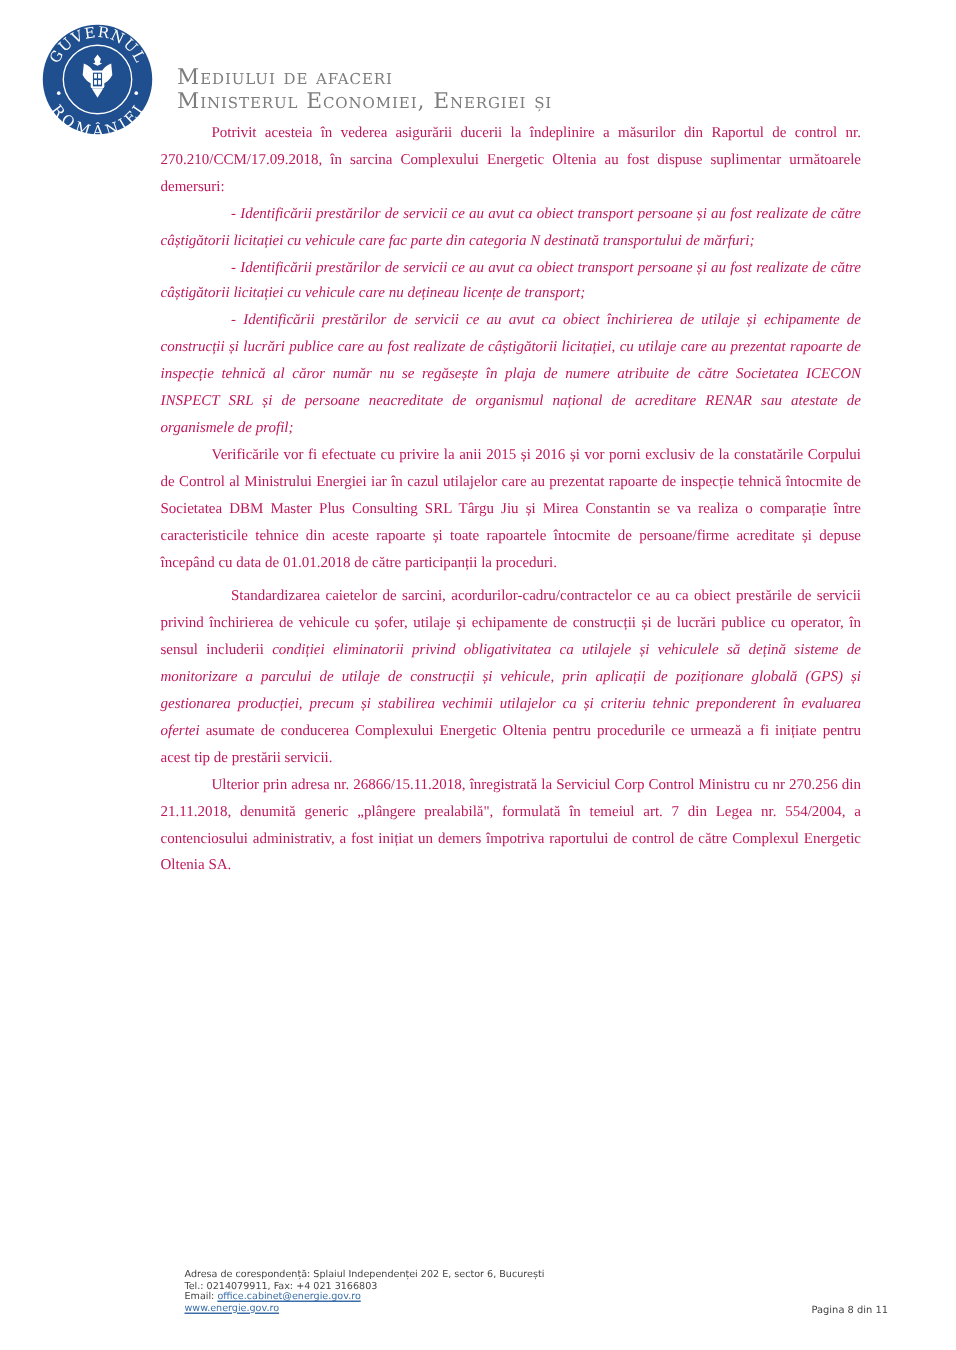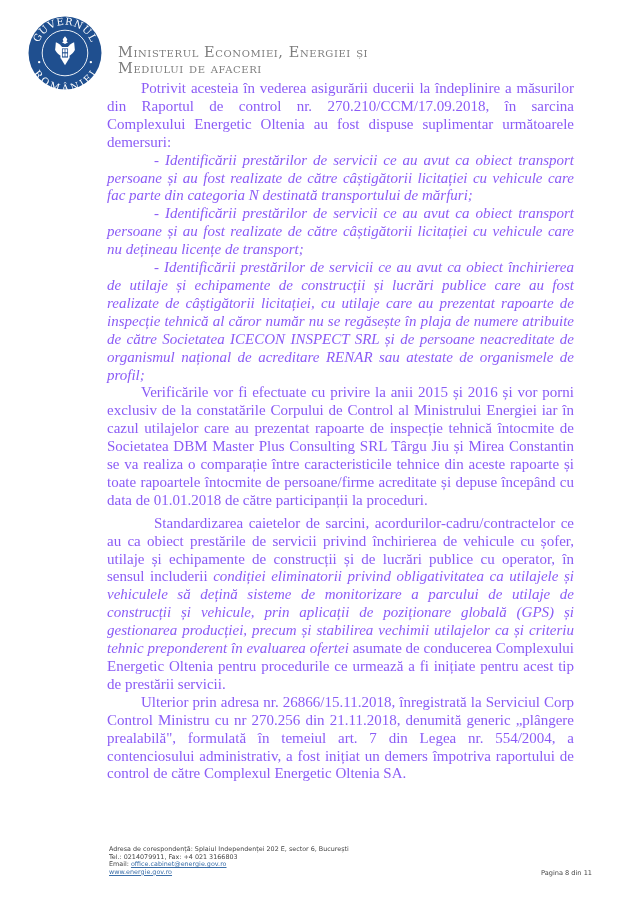--- a/index.html
+++ b/index.html
@@ -5,29 +5,29 @@
   html, body { margin: 0; padding: 0; background: #ffffff; }
   body { width: 637px; height: 900px; position: relative; overflow: hidden; color: #1a1a1a; }
   .page { position: absolute; left: 0; top: 0; width: 637px; height: 900px; background: #fff; }
 
   .logo { position: absolute; left: 27px; top: 15px; width: 76px; height: 76px; }
   .ministry { position: absolute; left: 118px; top: 44px; font-family: "DejaVu Serif", serif;
     font-variant: small-caps; color: #7d7d7d; font-size: 14.5px; line-height: 16px; letter-spacing: 0.6px; }
   .ministry div { white-space: nowrap; }
 
   .body { position: absolute; left: 107px; top: 80px; width: 467px;
-    font-family: "Liberation Serif", serif; font-size: 15px; line-height: 17.9px; color: #8b5cf6; }
+    font-family: "Liberation Serif", serif; font-size: 10px; line-height: 17.9px; color: #be185d; }
   .body p { margin: 0; text-align: justify; }
   .body .ind { text-indent: 34px; }
   .body .ind2 { text-indent: 47px; }
   .body .it { font-style: italic; }
   .body .heading { font-weight: bold; text-indent: 34px; margin: 0 0 6px 0; }
   .gap { height: 5px; }
 
-  .footer { position: absolute; left: 109px; top: 846px; font-family: "DejaVu Sans", sans-serif;
+  .footer { position: absolute; left: 123px; top: 846px; font-family: "DejaVu Sans", sans-serif;
     font-size: 6.4px; line-height: 7.6px; color: #444; }
   .footer .link { color: #3a6ea8; text-decoration: underline; }
   .pagenum { position: absolute; left: 541px; top: 869px; font-family: "DejaVu Sans", sans-serif;
     font-size: 6.6px; color: #444; }
 </style>
 </head>
 <body>
 
 <div class="page">
 
@@ -55,22 +55,22 @@
       <rect x="46" y="44" width="8" height="12" fill="#1f4f8f"></rect>
       <rect x="47" y="45" width="2.5" height="4" fill="#fff"></rect>
       <rect x="50.5" y="45" width="2.5" height="4" fill="#fff"></rect>
       <rect x="47" y="50.5" width="2.5" height="4" fill="#fff"></rect>
       <rect x="50.5" y="50.5" width="2.5" height="4" fill="#fff"></rect>
       <path d="M45 58 l5 8 l5 -8 z"></path>
     </g>
   </svg>
 
   <div class="ministry">
+    <div>Mediului de afaceri</div>
     <div>Ministerul Economiei, Energiei și</div>
-    <div>Mediului de afaceri</div>
   </div>
 
   <div class="body">
     <p class="ind">Potrivit acesteia în vederea asigurării ducerii la îndeplinire a măsurilor din Raportul de control nr. 270.210/CCM/17.09.2018, în sarcina Complexului Energetic Oltenia au fost dispuse suplimentar următoarele demersuri:</p>
     <p class="ind2 it">- Identificării prestărilor de servicii ce au avut ca obiect transport persoane și au fost realizate de către câștigătorii licitației cu vehicule care fac parte din categoria N destinată transportului de mărfuri;</p>
     <p class="ind2 it">- Identificării prestărilor de servicii ce au avut ca obiect transport persoane și au fost realizate de către câștigătorii licitației cu vehicule care nu dețineau licențe de transport;</p>
     <p class="ind2 it">- Identificării prestărilor de servicii ce au avut ca obiect închirierea de utilaje și echipamente de construcții și lucrări publice care au fost realizate de câștigătorii licitației, cu utilaje care au prezentat rapoarte de inspecție tehnică al căror număr nu se regăsește în plaja de numere atribuite de către Societatea ICECON INSPECT SRL și de persoane neacreditate de organismul național de acreditare RENAR sau atestate de organismele de profil;</p>
     <p class="ind">Verificările vor fi efectuate cu privire la anii 2015 și 2016 și vor porni exclusiv de la constatările Corpului de Control al Ministrului Energiei iar în cazul utilajelor care au prezentat rapoarte de inspecție tehnică întocmite de Societatea DBM Master Plus Consulting SRL Târgu Jiu și Mirea Constantin se va realiza o comparație între caracteristicile tehnice din aceste rapoarte și toate rapoartele întocmite de persoane/firme acreditate și depuse începând cu data de 01.01.2018 de către participanții la proceduri.</p>
     <div class="gap"></div>
     <p class="ind2"><span>Standardizarea caietelor de sarcini, acordurilor-cadru/contractelor ce au ca obiect prestările de servicii privind închirierea de vehicule cu șofer, utilaje și echipamente de construcții și de lucrări publice cu operator, în sensul includerii </span><span class="it">condiției eliminatorii privind obligativitatea ca utilajele și vehiculele să dețină sisteme de monitorizare a parcului de utilaje de construcții și vehicule, prin aplicații de poziționare globală (GPS) și gestionarea producției, precum și stabilirea vechimii utilajelor ca și criteriu tehnic preponderent în evaluarea ofertei</span><span> asumate de conducerea Complexului Energetic Oltenia pentru procedurile ce urmează a fi inițiate pentru acest tip de prestării servicii.</span></p>

